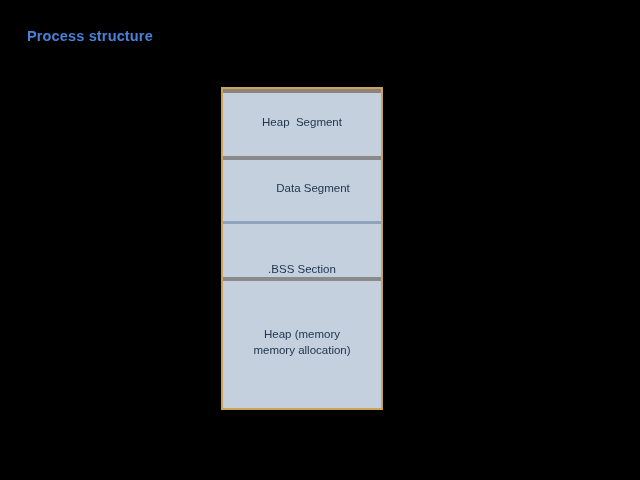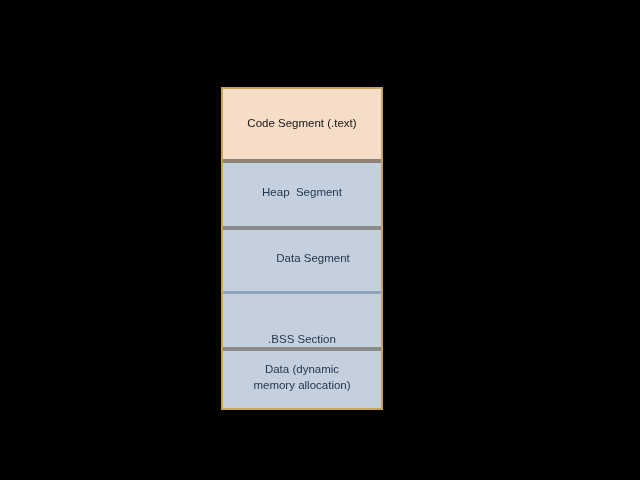--- a/index.html
+++ b/index.html
@@ -89,38 +89,36 @@
   }
   .segment-block.divider-gray::before {
     background: #8a8a8a;
   }
 </style>
 </head>
 <body>
 
 <div id="slide">
 
+  <div id="slide-title">Process structure</div>
 
   <div id="process-diagram">
 
-    <div class="segment-block code-seg" style="flex: 0 0 70px;">
-      <span class="seg-label">Code Segment (.text)</span>
-    </div>
 
     <div class="segment-block has-divider divider-brown" style="flex: 0 0 67px;">
       <span class="seg-label">Heap  Segment</span>
     </div>
 
     <div class="segment-block has-divider divider-gray" style="flex: 0 0 65px; padding-left: 28px;">
       <span class="seg-label">Data Segment</span>
     </div>
 
     <div class="segment-block has-divider divider-blue" style="flex: 0 0 56px; align-items: flex-end;">
       <span class="seg-label">.BSS Section</span>
     </div>
 
     <div class="segment-block has-divider divider-gray" style="flex: 1 1 auto;">
-      <span class="seg-label">Data (dynamic
+      <span class="seg-label">Heap (memory
 memory allocation)</span>
     </div>
 
   </div>
 </div>
 
 </body></html>

